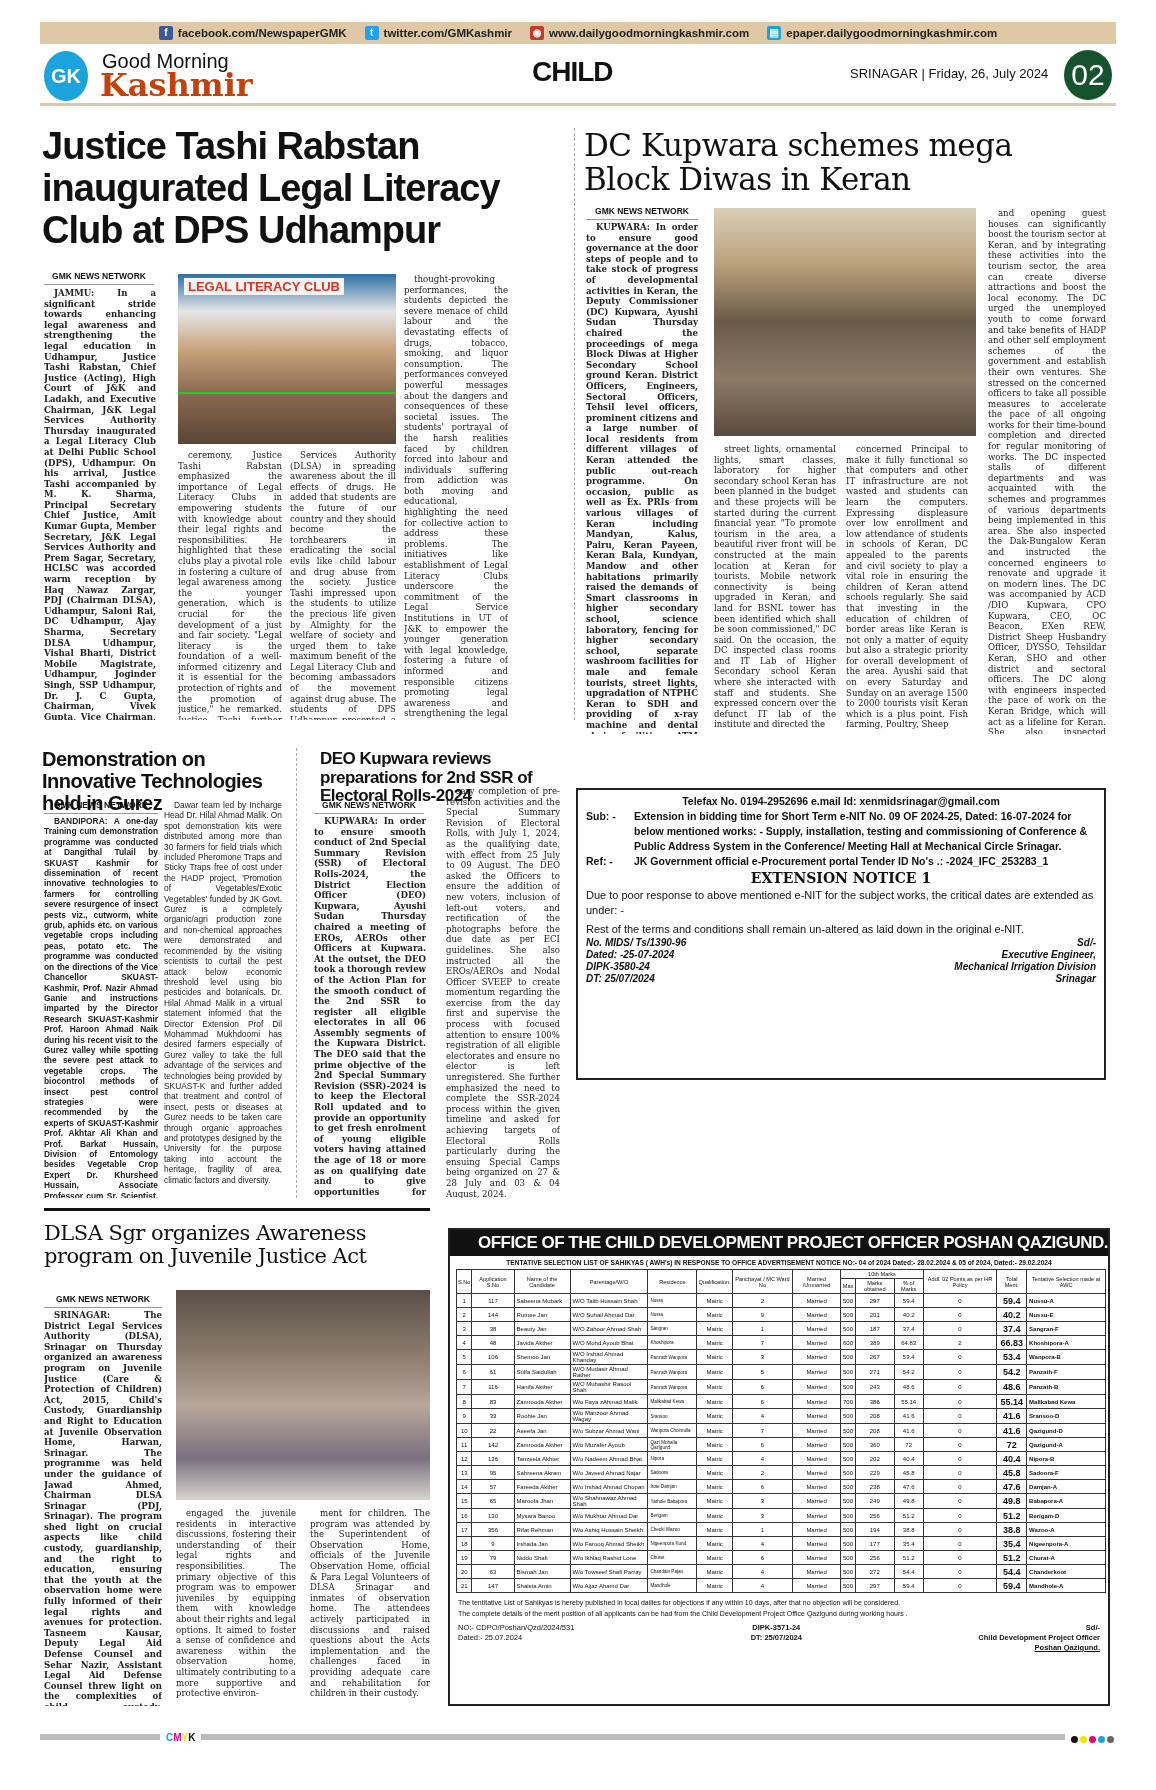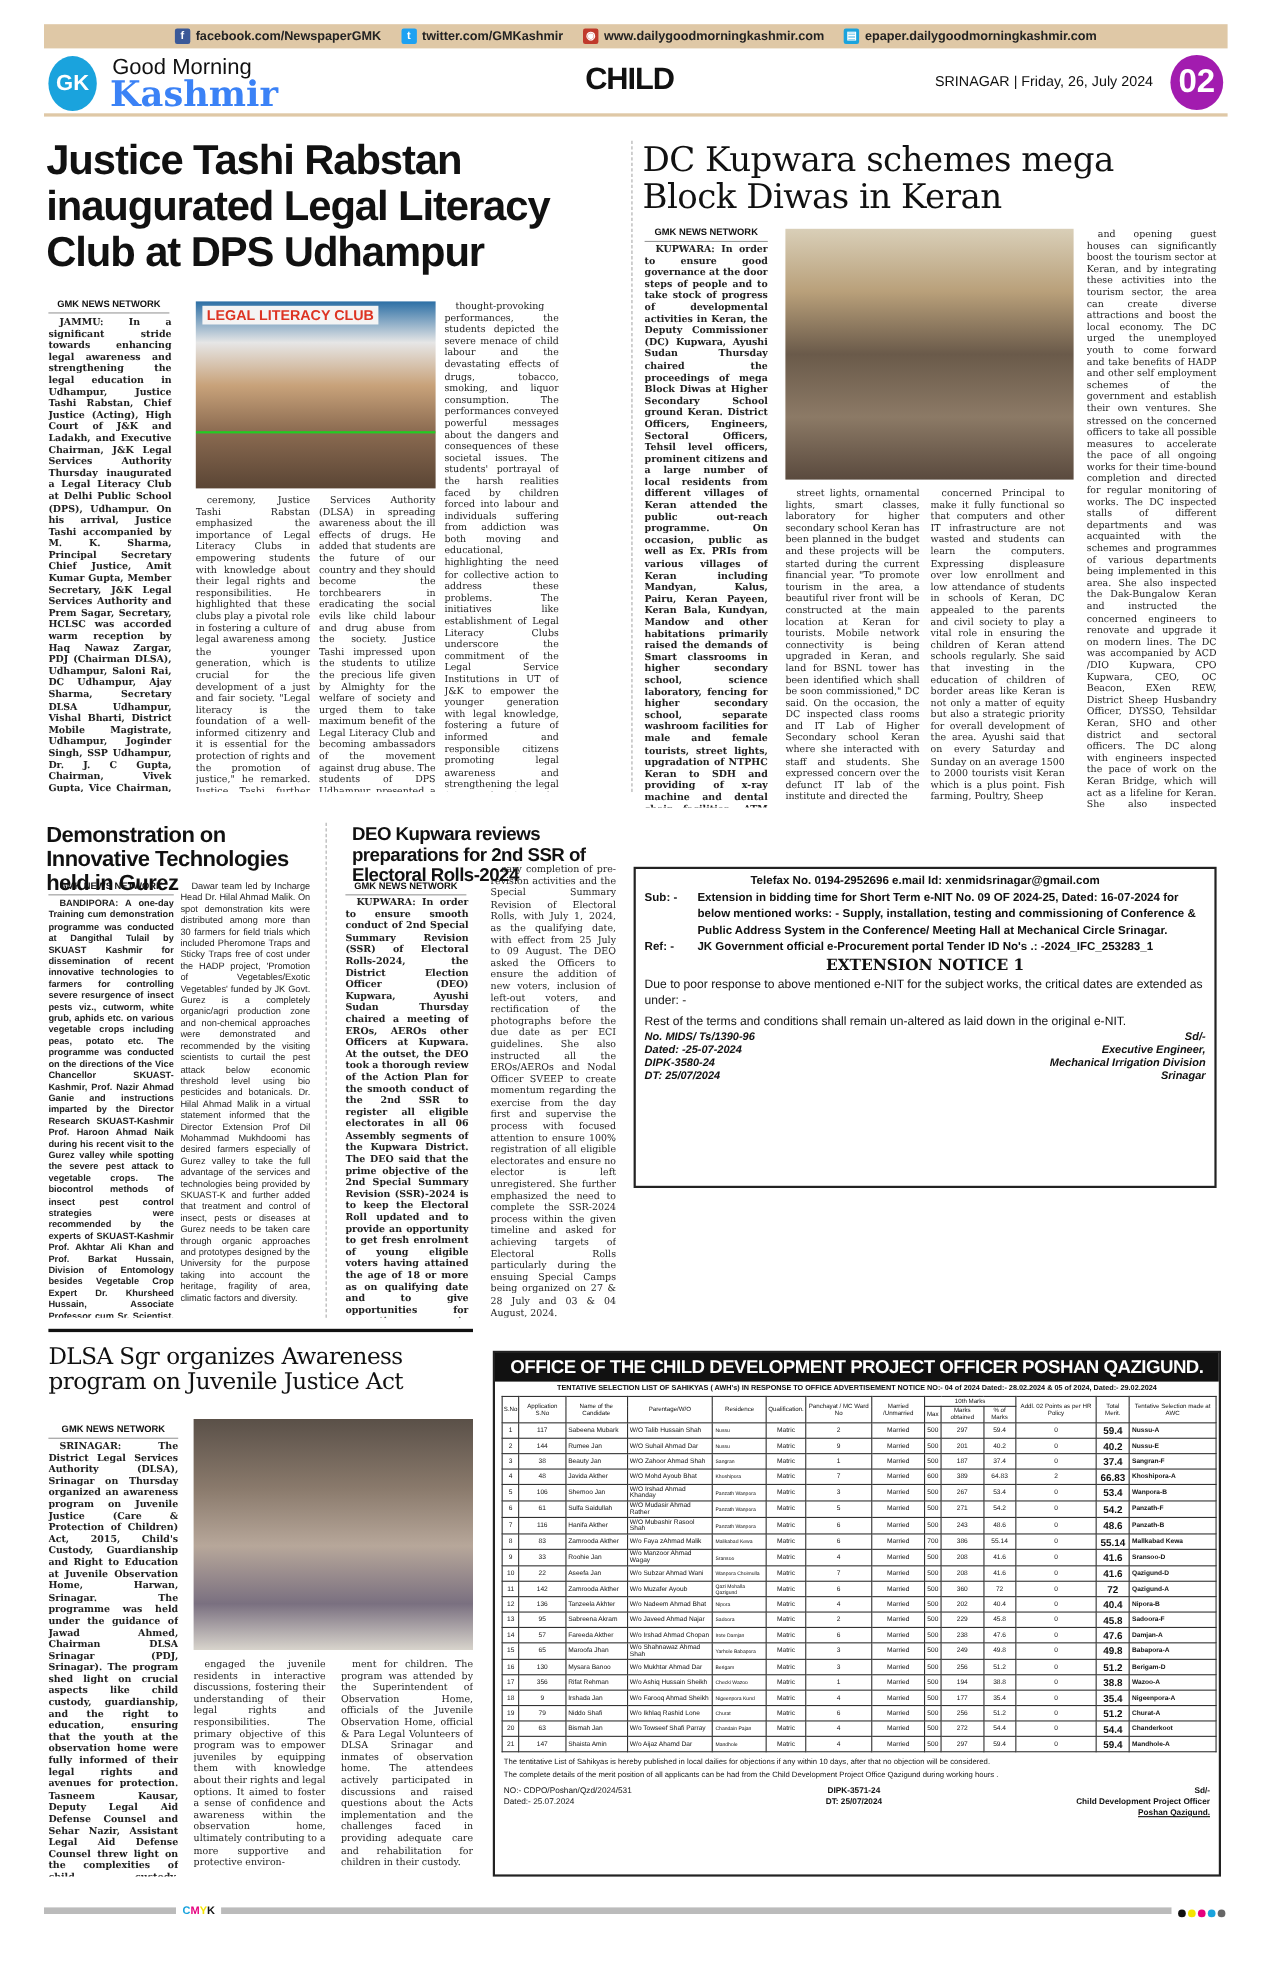--- a/index.html
+++ b/index.html
@@ -3,24 +3,24 @@
 <meta charset="utf-8">
 <style>
 *{box-sizing:border-box;margin:0;padding:0}
 body{width:1156px;height:1790px;background:#fff;font-family:"DejaVu Serif",serif;color:#111;position:relative;overflow:hidden}
 .social{position:absolute;left:40px;top:22px;width:1076px;height:22px;background:#dfc8a6;display:flex;justify-content:center;align-items:center;gap:18px;font-family:"Liberation Sans",sans-serif;font-size:11.5px;font-weight:bold;color:#222}
 .social .it{display:flex;align-items:center;gap:5px}
 .ico{display:inline-block;width:14px;height:14px;border-radius:2px;color:#fff;font-size:10px;line-height:14px;text-align:center;font-weight:bold}
 .masthead{position:absolute;left:40px;top:46px;width:1076px;height:60px;border-bottom:3px solid #dfc8a6}
 .gk{position:absolute;left:4px;top:5px;width:44px;height:50px;border-radius:50%;background:#1aa3dd;color:#fff;font-family:"Liberation Sans",sans-serif;font-weight:bold;font-size:20px;display:flex;align-items:center;justify-content:center}
 .gm{position:absolute;left:62px;top:4px;font-family:"Liberation Sans",sans-serif;font-size:20px;color:#111}
-.ksh{position:absolute;left:60px;top:20px;font-family:"DejaVu Serif",serif;font-weight:bold;font-size:32px;color:#3b82f6}
+.ksh{position:absolute;left:60px;top:20px;font-family:"DejaVu Serif",serif;font-weight:bold;font-size:32px;color:#c2410c}
 .news{position:absolute;left:492px;top:10px;font-family:"Liberation Sans",sans-serif;font-weight:bold;font-size:28px;letter-spacing:-1px}
 .dateline{position:absolute;left:810px;top:20px;font-family:"Liberation Sans",sans-serif;font-size:13px}
-.pageno{position:absolute;right:4px;top:4px;width:48px;height:50px;border-radius:50%;background:#a21caf;color:#fff;font-family:"Liberation Sans",sans-serif;font-weight:bold;font-size:30px;display:flex;align-items:center;justify-content:center}
+.pageno{position:absolute;right:4px;top:4px;width:48px;height:50px;border-radius:50%;background:#14532d;color:#fff;font-family:"Liberation Sans",sans-serif;font-weight:normal;font-size:30px;display:flex;align-items:center;justify-content:center}
 .h1{position:absolute;font-family:"Liberation Sans",sans-serif;font-weight:bold;letter-spacing:-1px;line-height:1.1}
 .hs{position:absolute;font-family:"DejaVu Serif",serif;line-height:1.1;letter-spacing:-.5px}
 .byline{position:absolute;font-family:"Liberation Sans",sans-serif;font-weight:bold;font-size:8.5px;border-bottom:1px solid #999;padding-bottom:3px;text-align:center}
 .col{position:absolute;font-size:8.6px;line-height:10.6px;text-align:justify;color:#222;overflow:hidden}
 .col p{text-indent:10px}
 .col .lead{font-weight:bold}
 .photo{position:absolute;overflow:hidden}
 .vline{position:absolute;border-left:1px dashed #aaa}
 .hline{position:absolute;border-top:3px solid #111}
 .ad1{position:absolute;left:576px;top:788px;width:530px;height:292px;border:2px solid #222}
@@ -30,21 +30,21 @@
 .ad1 .t3{font-size:11px}
 .ad1 .body{font-family:"Liberation Sans",sans-serif;font-size:10.5px;font-weight:bold;padding:4px 8px;line-height:15px}
 .ad1 .row{display:flex}
 .ad1 .row .k{width:48px;flex:none}
 .ad1 .ext{text-align:center;font-family:"DejaVu Serif",serif;font-size:14px;font-weight:bold;margin:2px 0}
 .ad1 .plain{font-weight:normal;font-size:11px}
 .ad1 table{border-collapse:collapse;width:100%;font-weight:normal;font-size:11px;margin:2px 0}
 .ad1 td{border:1px solid #222;padding:1px 4px}
 .ad1 .foot{display:flex;justify-content:space-between;font-style:italic;font-size:10px;line-height:12px}
 .ad2{position:absolute;left:448px;top:1228px;width:662px;height:478px;border:2px solid #222}
-.ad2 .top{background:#111;color:#fff;text-align:center;font-family:"Liberation Sans",sans-serif;font-weight:bold;font-size:17px;padding:3px 0;letter-spacing:-.5px}
+.ad2 .top{background:#111;color:#fff;text-align:right;font-family:"Liberation Sans",sans-serif;font-weight:bold;font-size:17px;padding:3px 0;letter-spacing:-.5px}
 .ad2 .sub{font-family:"Liberation Sans",sans-serif;font-size:6.6px;font-weight:bold;text-align:center;margin:3px 0}
 .ad2 table{border-collapse:collapse;margin:0 6px;width:650px;font-family:"Liberation Sans",sans-serif;font-size:6px}
 .ad2 th{border:1px solid #333;font-weight:normal;padding:1px;font-size:5.6px}
 .ad2 td{border:1px solid #333;padding:1px 2px;height:14px;text-align:center}
 .ad2 td.l{text-align:left}
 .ad2 td.b{font-weight:bold;font-size:9px}
 .ad2 td.bb{font-weight:bold;text-align:left}
 .ad2 .note{font-family:"Liberation Sans",sans-serif;font-size:7px;padding:4px 8px;line-height:11px}
 .ad2 .foot{display:flex;justify-content:space-between;font-family:"Liberation Sans",sans-serif;font-size:7.5px;padding:0 8px;line-height:10px}
 .cmyk{position:absolute;left:40px;top:1732px;width:1076px;height:10px;display:flex;align-items:center;gap:6px}

